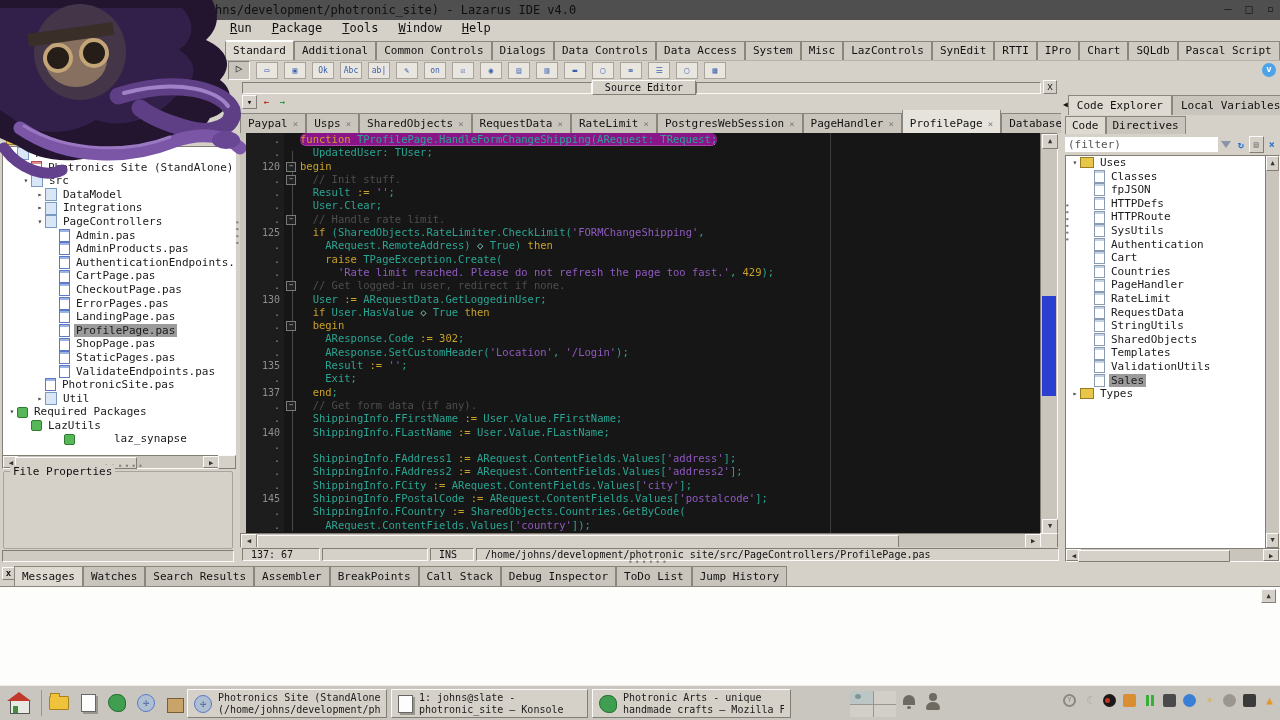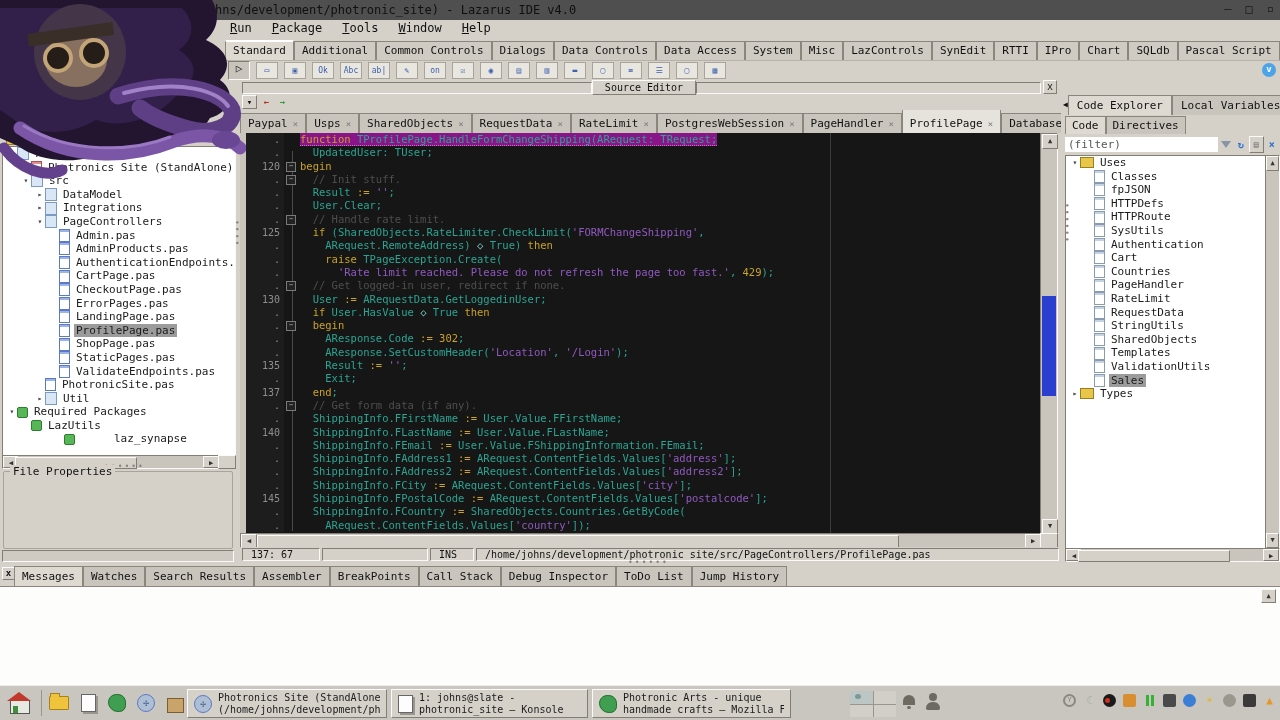--- a/index.html
+++ b/index.html
@@ -42,21 +42,21 @@
   .tabx{color:#7a7a7a;font-size:9px;}
   .ed-code{position:absolute;left:0;top:53px;width:800px;height:400px;background:#161616;overflow:hidden;}
   .ed-leftstrip{position:absolute;left:0;top:0;width:6px;height:400px;background:#c9c5bd;}
   .marginline{position:absolute;left:590px;top:0;width:1px;height:400px;background:#3c3c3c;}
   .foldrail{position:absolute;left:52px;top:18px;width:1px;height:380px;background:#4a4a4a;}
   .crow{position:relative;height:13.3px;line-height:13.3px;white-space:pre;display:flex;}
   .crow.hl .codetext{background:#8a1588;border-bottom:1px dotted #cf6fcf;}
   .gut{display:inline-block;width:40px;padding-right:4px;text-align:right;color:#8e8e8e;font-size:10px;flex:none;background:#1d1d1d;}
   .fold{display:inline-block;width:16px;flex:none;position:relative;}
   .foldbox{position:absolute;left:2px;top:2px;width:8px;height:8px;border:1px solid #7a7a7a;background:#222;color:#bbb;font-size:7px;line-height:7px;text-align:center;}
-  .codetext{font-size:10.5px;flex:none;}
+  .codetext{font-size:10.5px;flex:none;border-radius:6px;}
   .tok{white-space:pre;}
   .c-k{color:#c9a227;} .c-i{color:#2aa593;} .c-c{color:#4e4e4e;} .c-s{color:#9059c0;} .c-n{color:#c9a227;} .c-o{color:#7fd4c8;}
   .ed-vsb{position:absolute;left:800px;top:53px;width:16px;height:400px;background:#c9c5bd;}
   .sbbtn{position:absolute;width:14px;height:13px;background:#d5d1c9;font-size:7px;color:#333;text-align:center;line-height:13px;}
   .vthumb{position:absolute;left:1px;top:162px;width:14px;height:100px;background:#2a3fd0;}
   .ed-hsb{position:absolute;left:0;top:453px;width:800px;height:14px;background:#c9c5bd;}
   .hthumb{position:absolute;left:16px;top:1px;width:640px;height:12px;background:#d5d1c9;}
   .sbcorner{position:absolute;left:800px;top:453px;width:16px;height:14px;background:#d5d1c9;}
   .ed-status{position:absolute;left:0;top:467px;width:100%;height:15px;background:#d5d1c9;display:flex;gap:2px;padding:1px 2px;box-sizing:border-box;}
   .stbox{height:11px;background:#d5d1c9;font-size:10px;line-height:11px;padding:0 8px;white-space:nowrap;overflow:hidden;}
@@ -417,21 +417,21 @@
           <div class="crow"><span class="gut">.</span><span class="fold"></span><span class="codetext"><span class="tok c-k">  if</span><span class="tok c-i"> User.HasValue </span><span class="tok c-o">◇</span><span class="tok c-i"> True </span><span class="tok c-k">then</span></span></div>
           <div class="crow"><span class="gut">.</span><span class="fold"><span class="foldbox">−</span></span><span class="codetext"><span class="tok c-k">  begin</span></span></div>
           <div class="crow"><span class="gut">.</span><span class="fold"></span><span class="codetext"><span class="tok c-i">    AResponse.Code </span><span class="tok c-k">:=</span><span class="tok c-n"> 302</span><span class="tok c-i">;</span></span></div>
           <div class="crow"><span class="gut">.</span><span class="fold"></span><span class="codetext"><span class="tok c-i">    AResponse.SetCustomHeader(</span><span class="tok c-s">'Location'</span><span class="tok c-i">, </span><span class="tok c-s">'/Login'</span><span class="tok c-i">);</span></span></div>
           <div class="crow"><span class="gut">135</span><span class="fold"></span><span class="codetext"><span class="tok c-i">    Result </span><span class="tok c-k">:=</span><span class="tok c-s"> ''</span><span class="tok c-i">;</span></span></div>
           <div class="crow"><span class="gut">.</span><span class="fold"></span><span class="codetext"><span class="tok c-i">    Exit;</span></span></div>
           <div class="crow"><span class="gut">137</span><span class="fold"></span><span class="codetext"><span class="tok c-k">  end</span><span class="tok c-i">;</span></span></div>
           <div class="crow"><span class="gut">.</span><span class="fold"><span class="foldbox">−</span></span><span class="codetext"><span class="tok c-c">  // Get form data (if any).</span></span></div>
           <div class="crow"><span class="gut">.</span><span class="fold"></span><span class="codetext"><span class="tok c-i">  ShippingInfo.FFirstName </span><span class="tok c-k">:=</span><span class="tok c-i"> User.Value.FFirstName;</span></span></div>
           <div class="crow"><span class="gut">140</span><span class="fold"></span><span class="codetext"><span class="tok c-i">  ShippingInfo.FLastName </span><span class="tok c-k">:=</span><span class="tok c-i"> User.Value.FLastName;</span></span></div>
-          <div class="crow"><span class="gut">.</span><span class="fold"></span><span class="codetext"><span class="tok c-i">  ShippingInfo.FEmail </span><span class="tok c-k">:=</span><span class="tok c-i"> User.Value.FShippingInformation.FEmail;</span></span></div>
+          <div class="crow"><span class="gut">.</span><span class="fold"></span></div>
           <div class="crow"><span class="gut">.</span><span class="fold"></span><span class="codetext"><span class="tok c-i">  ShippingInfo.FAddress1 </span><span class="tok c-k">:=</span><span class="tok c-i"> ARequest.ContentFields.Values[</span><span class="tok c-s">'address'</span><span class="tok c-i">];</span></span></div>
           <div class="crow"><span class="gut">.</span><span class="fold"></span><span class="codetext"><span class="tok c-i">  ShippingInfo.FAddress2 </span><span class="tok c-k">:=</span><span class="tok c-i"> ARequest.ContentFields.Values[</span><span class="tok c-s">'address2'</span><span class="tok c-i">];</span></span></div>
           <div class="crow"><span class="gut">.</span><span class="fold"></span><span class="codetext"><span class="tok c-i">  ShippingInfo.FCity </span><span class="tok c-k">:=</span><span class="tok c-i"> ARequest.ContentFields.Values[</span><span class="tok c-s">'city'</span><span class="tok c-i">];</span></span></div>
           <div class="crow"><span class="gut">145</span><span class="fold"></span><span class="codetext"><span class="tok c-i">  ShippingInfo.FPostalCode </span><span class="tok c-k">:=</span><span class="tok c-i"> ARequest.ContentFields.Values[</span><span class="tok c-s">'postalcode'</span><span class="tok c-i">];</span></span></div>
           <div class="crow"><span class="gut">.</span><span class="fold"></span><span class="codetext"><span class="tok c-i">  ShippingInfo.FCountry </span><span class="tok c-k">:=</span><span class="tok c-i"> SharedObjects.Countries.GetByCode(</span></span></div>
           <div class="crow"><span class="gut">.</span><span class="fold"></span><span class="codetext"><span class="tok c-i">    ARequest.ContentFields.Values[</span><span class="tok c-s">'country'</span><span class="tok c-i">]);</span></span></div>
         </div>
       <div class="ed-leftstrip"></div>
     </div>
     <div class="ed-vsb sunken">

